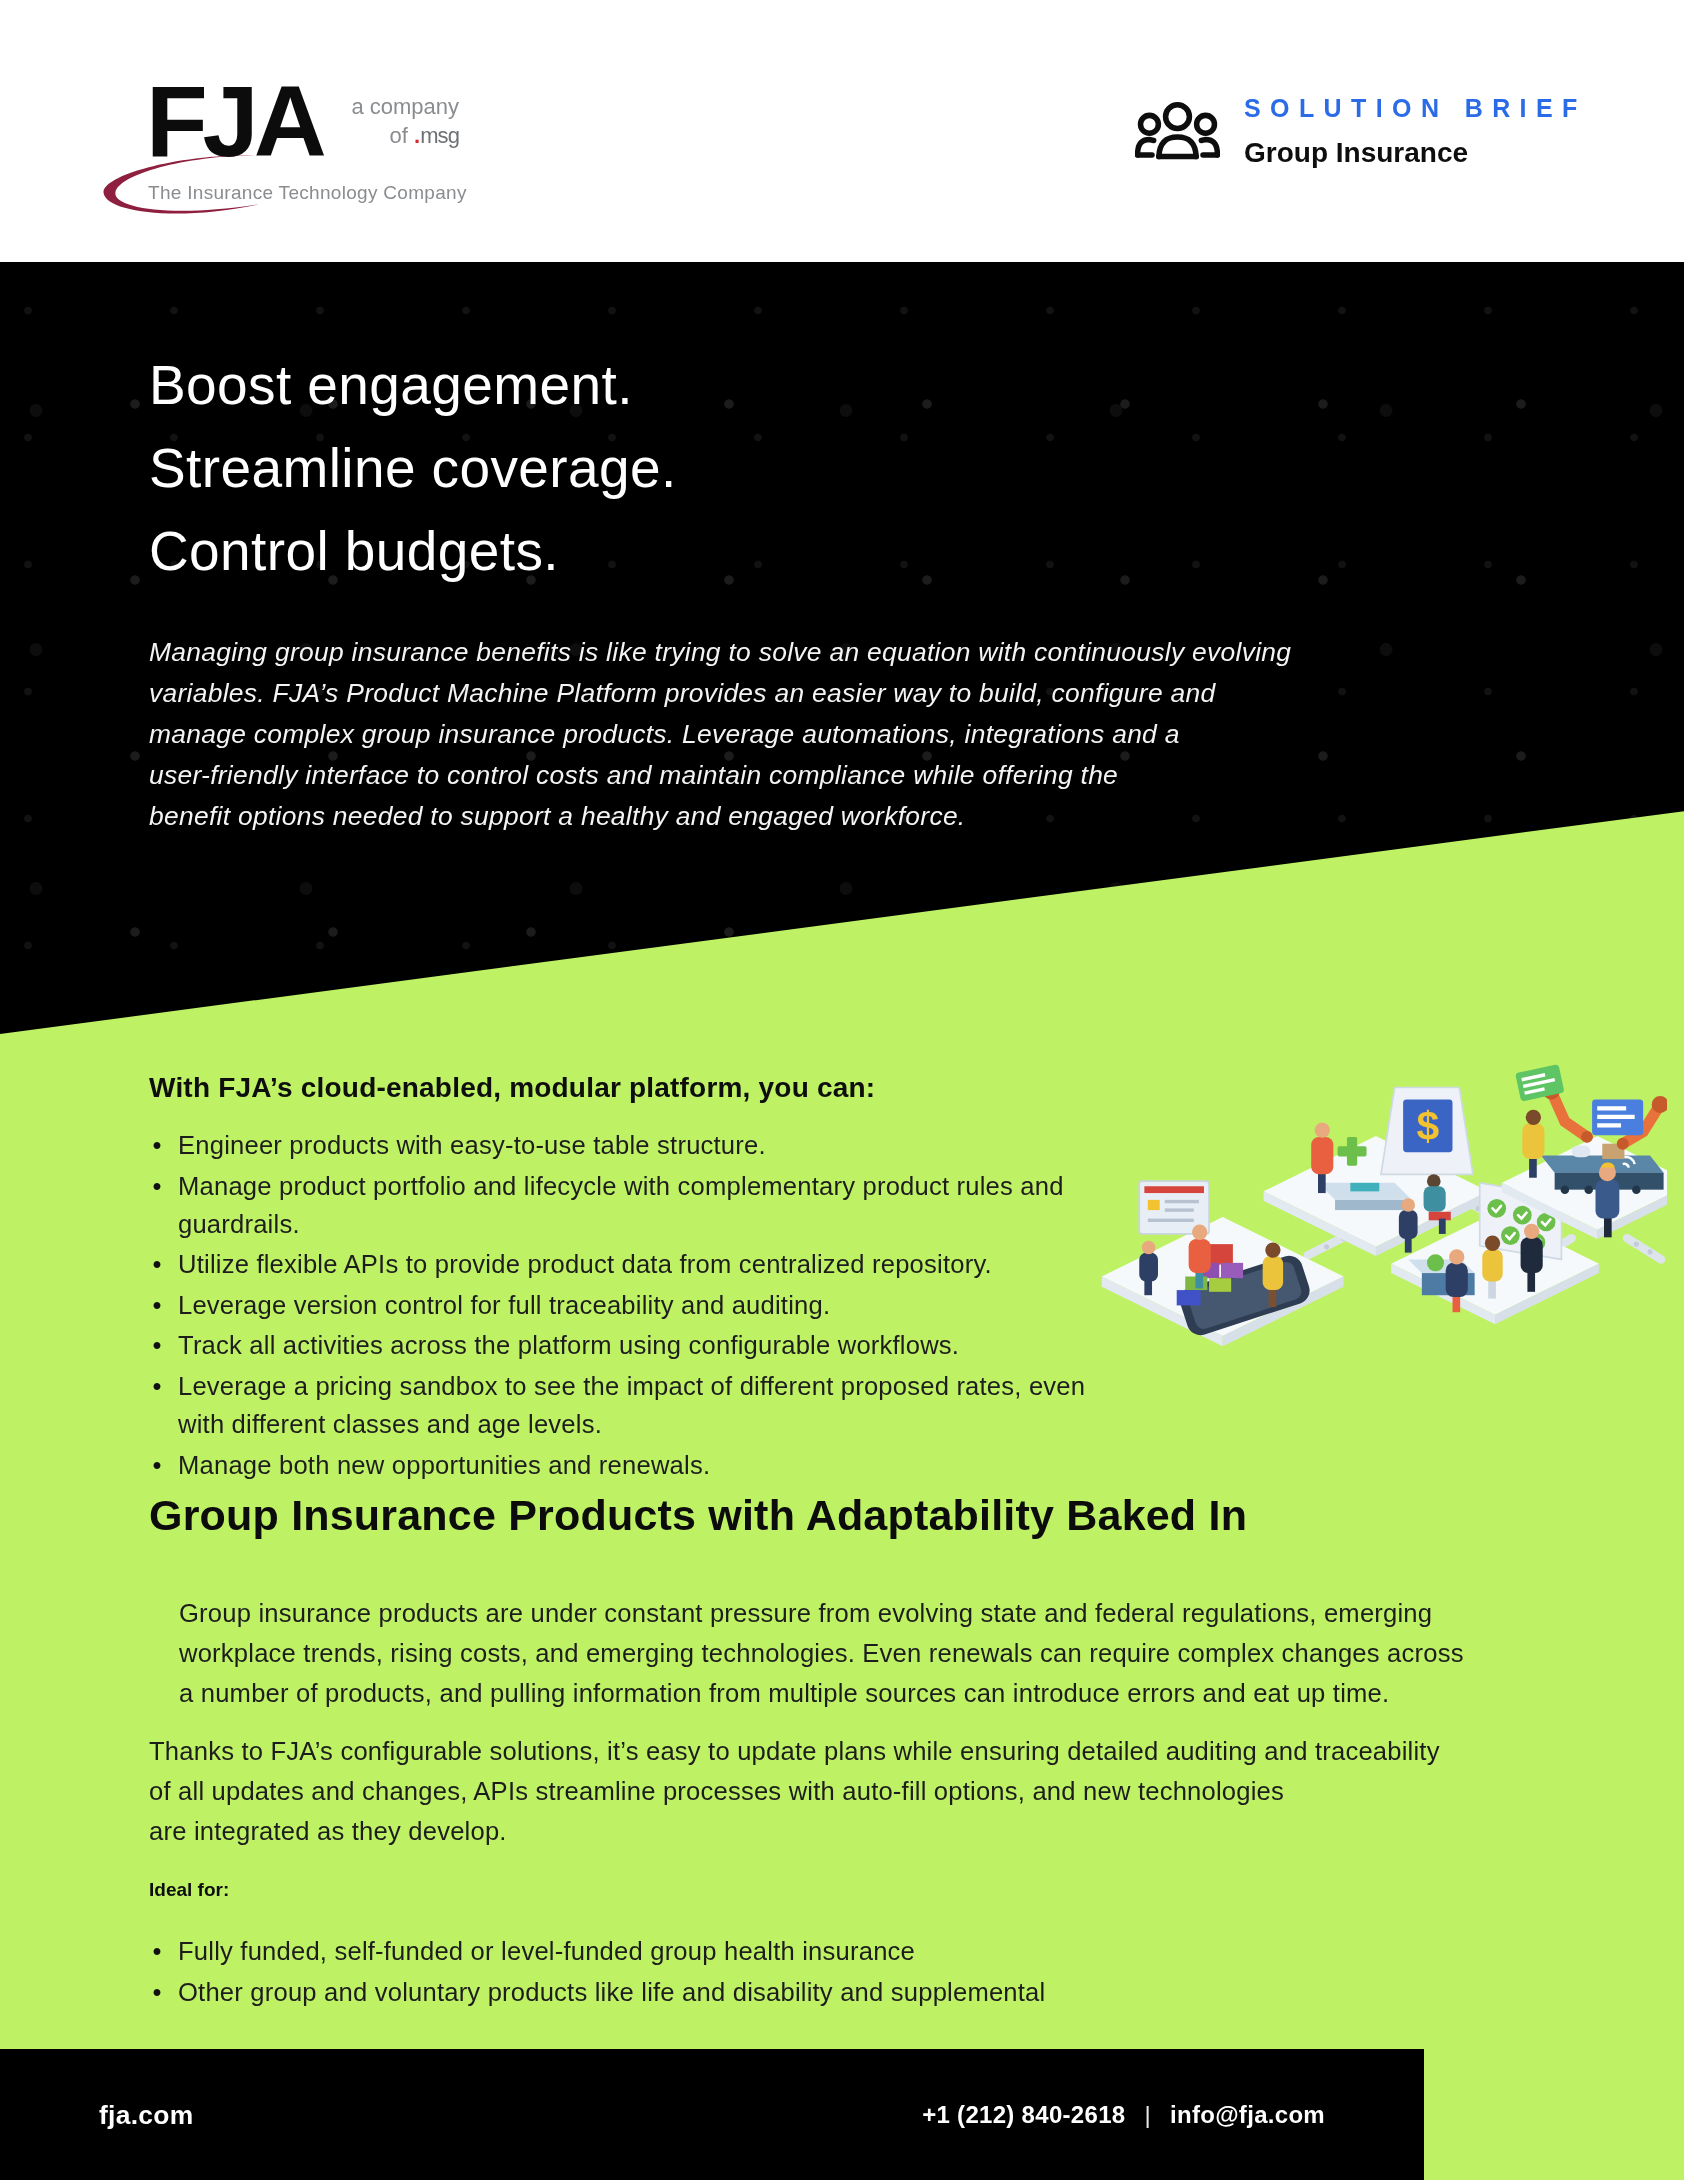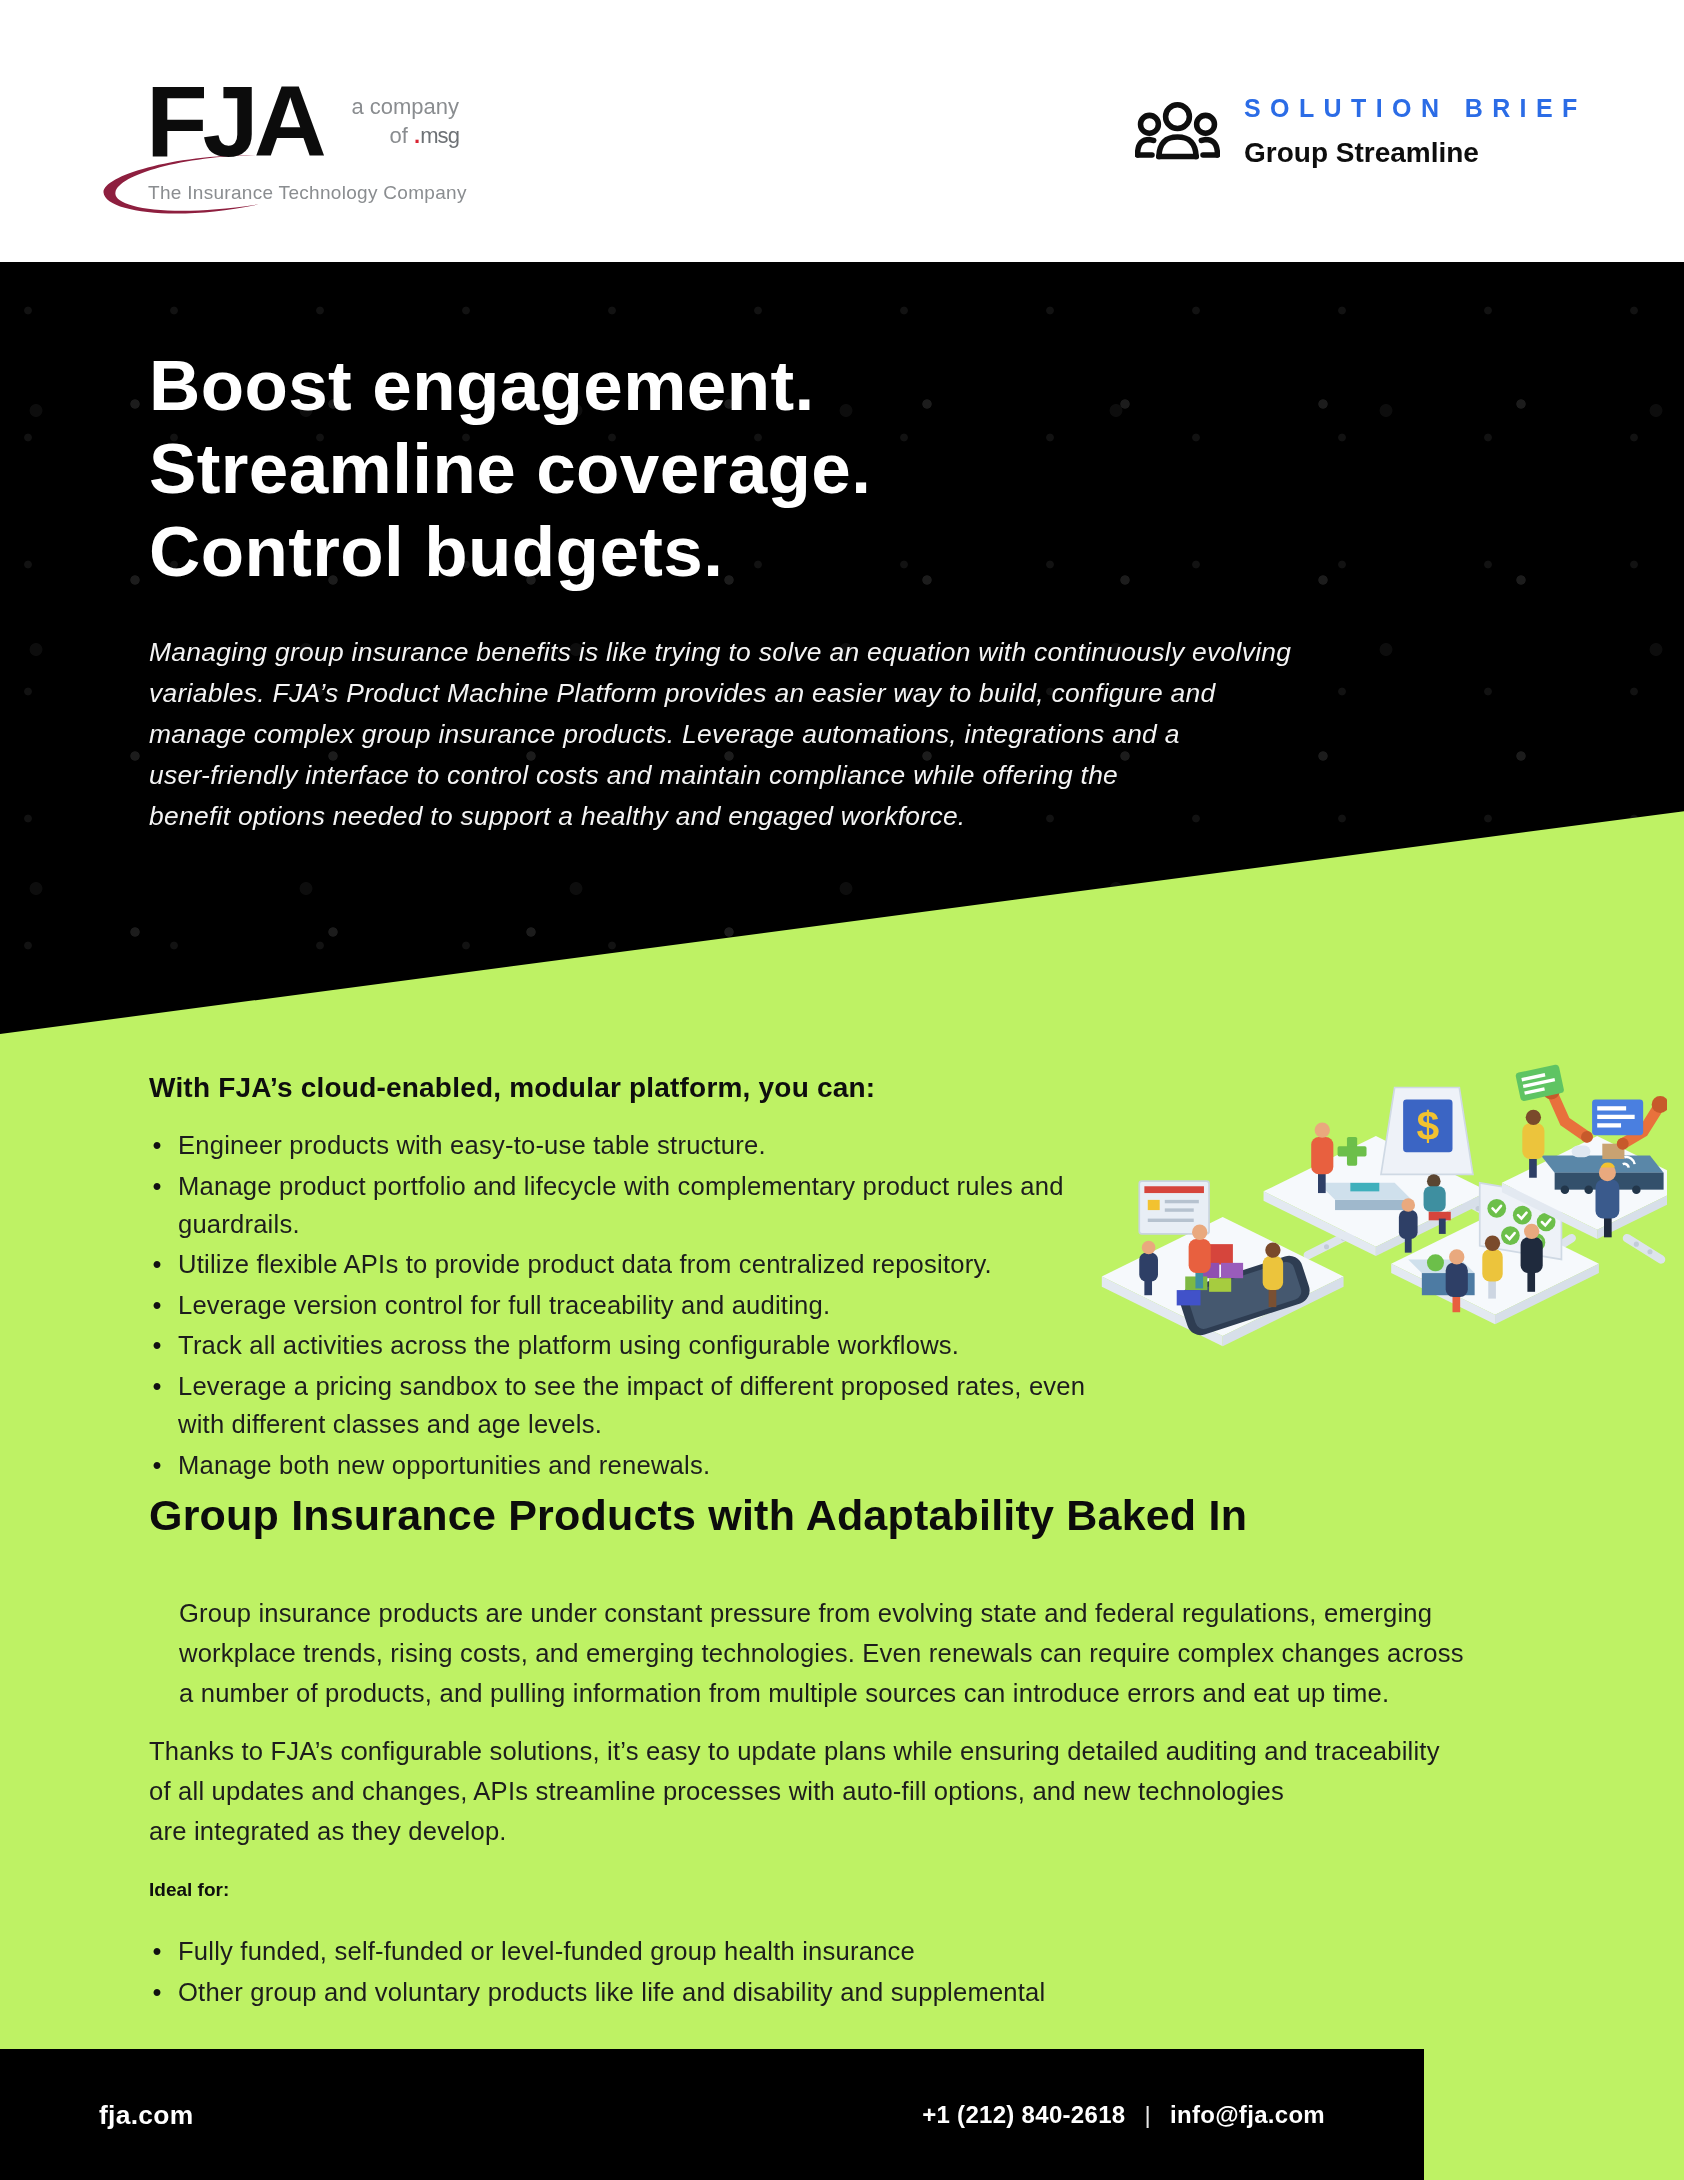--- a/index.html
+++ b/index.html
@@ -36,21 +36,21 @@
     background-color:#000;
     background-image:
       radial-gradient(circle, rgba(255,255,255,0.11) 0 4.3px, transparent 5.1px),
       radial-gradient(circle, rgba(255,255,255,0.07) 0 3.4px, transparent 4.3px),
       radial-gradient(circle, rgba(255,255,255,0.05) 0 6px, transparent 6.8px);
     background-size: 198px 176px, 146px 127px, 270px 239px;
     background-position: 36px 54px, 101px 112px, 171px 29px;
     clip-path: polygon(0 0, 100% 0, 100% 549px, 0 100%);
   }
   .hero-inner { position:absolute; left:149px; top:82px; width:1474px; }
-  .hero-headline { color:#ffffff; font-size:71px; font-weight:700; line-height:83px; letter-spacing:0.4px; }
+  .hero-headline { color:#ffffff; font-size:55px; font-weight:400; line-height:83px; letter-spacing:0.4px; }
   .hero-intro { margin-top:39px; color:#f4f4f4; font-size:26.4px; font-style:italic; font-weight:400; line-height:41px; letter-spacing:0.3px; }
 
   
   .section-h3 { position:absolute; left:149px; top:1072px; font-size:28px; font-weight:700; color:#0e0e0e; letter-spacing:0.2px; }
   .platform-list { position:absolute; left:149px; top:1126px; width:950px; list-style:none; }
   .platform-list li, .ideal-list li {
     position:relative; padding-left:29px; font-size:25.6px; line-height:38px; color:#1d1d1d; margin-bottom:2.6px; letter-spacing:0.2px;
   }
   .platform-list li::before, .ideal-list li::before {
     content:"•"; position:absolute; left:3.4px; top:0; font-size:25.6px; color:#111;
@@ -104,21 +104,21 @@
         <circle cx="83" cy="32" r="10.5"></circle>
         <path d="M28 70 C 29 52 38 47 50 47 C 62 47 71 52 72 70"></path>
         <path d="M28 70 L 72 70"></path>
         <path d="M3 68 C 3 55 8 50 17 50 L 22 51"></path>
         <path d="M3 68 L 20 68"></path>
         <path d="M97 68 C 97 55 92 50 83 50 L 78 51"></path>
         <path d="M97 68 L 80 68"></path>
       </svg>
       <div class="brief-text">
         <div class="brief-kicker">SOLUTION BRIEF</div>
-        <div class="brief-title">Group Streamline</div>
+        <div class="brief-title">Group Insurance</div>
       </div>
     </div>
   </div>
 
   <div class="hero">
     <div class="hero-inner">
       <div class="hero-headline">
         <div>Boost engagement.</div>
         <div>Streamline coverage.</div>
         <div>Control budgets.</div>

